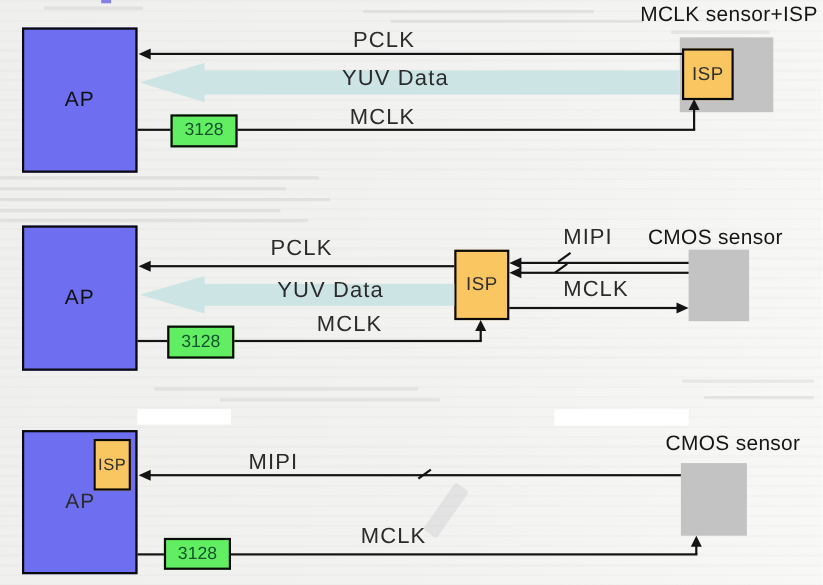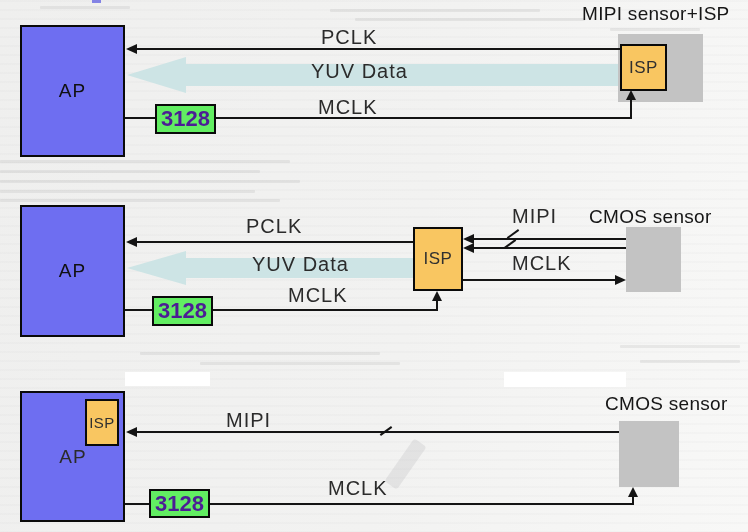--- a/index.html
+++ b/index.html
@@ -14,21 +14,21 @@
       rgba(110,110,118,0.05) 0px,rgba(110,110,118,0.05) 2px,
       transparent 2px,transparent 9px);
     opacity:.55;pointer-events:none;
   }
   .wm{position:absolute;background:rgba(120,120,126,0.12);height:3px;border-radius:1px;}
   .whitebox{position:absolute;background:#ffffff;}
   .box{position:absolute;box-sizing:border-box;border:2px solid #0a0a0a;
        display:flex;align-items:center;justify-content:center;}
   .ap{background:#6e6ef1;}
   .isp{background:#f9c661;}
-  .chip{background:#62ee62;font-weight:bold;font-size:22px;color:#4c1d95;}
+  .chip{background:#62ee62;font-weight:normal;font-size:16px;color:#14532d;}
   .sensor{position:absolute;background:#c3c3c3;}
   .label-ap{font-size:19px;letter-spacing:1px;color:#101010;}
   .label-isp{font-size:17px;letter-spacing:.5px;color:#303030;}
   .label-isp.sm{font-size:15px;}
   .sig{position:absolute;font-size:20px;line-height:20px;letter-spacing:1px;
        color:#2b2b2b;white-space:nowrap;}
   .title{position:absolute;font-size:19px;line-height:19px;letter-spacing:.3px;
          color:#161616;white-space:nowrap;}
   .hline{position:absolute;height:2px;background:#141414;}
   .vline{position:absolute;width:2px;background:#141414;}
@@ -64,21 +64,21 @@
   <div class="wm" style="left:620px;top:345px;width:120px;"></div>
   <div class="wm" style="left:640px;top:360px;width:100px;"></div>
   <div class="wm" style="left:140px;top:352px;width:240px;"></div>
   <div class="wm" style="left:200px;top:362px;width:200px;"></div>
   <div class="blob" style="left:398px;top:438px;width:15px;height:52px;transform:rotate(35deg);"></div>
   <div class="artifact" style="left:92px;top:0;width:9px;height:3px;"></div>
 
   <div class="whitebox" style="left:125px;top:372px;width:85px;height:14px;"></div>
   <div class="whitebox" style="left:504px;top:372px;width:122px;height:15px;"></div>
 
-  <div class="title" style="left:582px;top:4px;">MIPI sensor+ISP</div>
+  <div class="title" style="left:582px;top:4px;">MCLK sensor+ISP</div>
 
   <div class="box ap" style="left:20px;top:25px;width:105px;height:132px;">
     <span class="label-ap">AP</span>
   </div>
 
   <div class="sensor" style="left:618px;top:34px;width:85px;height:68px;"></div>
   <div class="box isp" style="left:620px;top:44px;width:47px;height:47px;">
     <span class="label-isp">ISP</span>
   </div>
 

